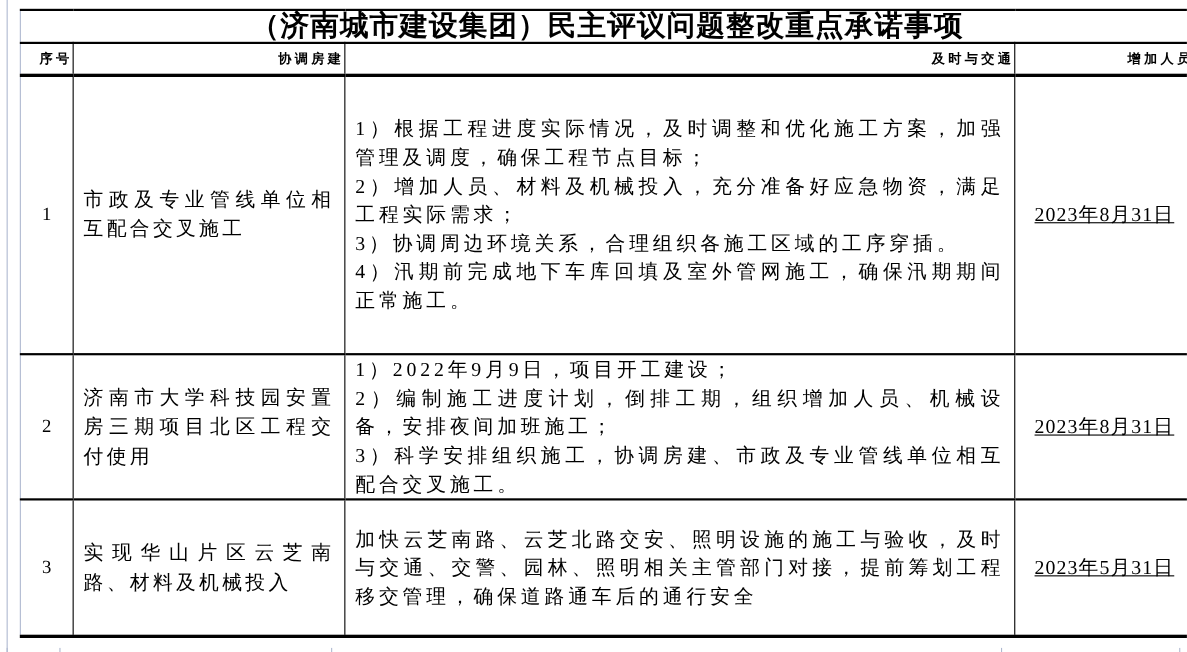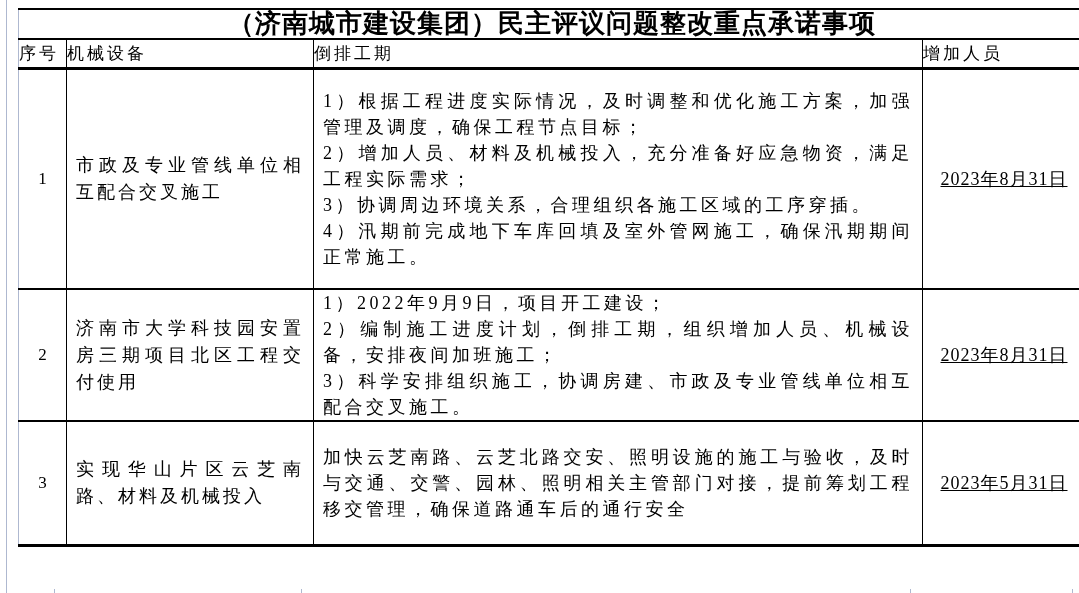--- a/index.html
+++ b/index.html
@@ -38,39 +38,39 @@
   col.c-measures { width: 609px; }
   col.c-deadline { width: 163px; }
 
   tr.title-row th {
     height: 28px; text-align: center; vertical-align: middle;
     font-size: 26px; font-weight: bold; letter-spacing: 1px;
     line-height: 28px; white-space: nowrap; overflow: visible;
     border-bottom: 2px solid #000;
   }
   tr.header-row th {
-    height: 29px; text-align: left; vertical-align: middle;
-    font-size: 17px; font-weight: normal; letter-spacing: 3px;
+    height: 29px; text-align: right; vertical-align: middle;
+    font-size: 12px; font-weight: bold; letter-spacing: 3px;
     border-left: 1px solid #000; border-right: 1px solid #000;
     border-bottom: 3px solid #000;
   }
   tr.header-row th:first-child { border-left: none; }
   tr.header-row th:last-child { border-right: none; }
 
   tbody td {
     border-left: 1px solid #000; border-right: 1px solid #000;
     border-bottom: 2px solid #000;
     vertical-align: middle;
     font-size: 18px;
   }
   tbody td:first-child { border-left: none; }
   tbody td:last-child { border-right: none; text-decoration: underline; }
   tbody tr:last-child td { border-bottom: none; }
 
-  tr.r1 td { height: 221px; }
+  tr.r1 td { height: 254px; }
   tr.r2 td { height: 124px; }
   tr.r3 td { height: 124px; }
 
   td.no { text-align: center; font-size: 17px; }
   td.target {
     padding: 0 9px; line-height: 27px; letter-spacing: 3px;
     text-align: justify;
   }
   td.measures {
     padding: 0 9px; line-height: 26px; letter-spacing: 3.5px;
@@ -91,22 +91,22 @@
         <col class="c-target">
         <col class="c-measures">
         <col class="c-deadline">
     </colgroup>
     <thead>
       <tr class="title-row">
         <th colspan="4">（济南城市建设集团）民主评议问题整改重点承诺事项</th>
       </tr>
       <tr class="header-row">
         <th>序号</th>
-        <th>机械设备</th>
-        <th>倒排工期</th>
+        <th>协调房建</th>
+        <th>及时与交通</th>
         <th>增加人员</th>
       </tr>
     </thead>
     <tbody>
       <tr class="r1">
         <td class="no">1</td>
         <td class="target">市政及专业管线单位相互配合交叉施工</td>
         <td class="measures">1）根据工程进度实际情况，及时调整和优化施工方案，加强管理及调度，确保工程节点目标；
 2）增加人员、材料及机械投入，充分准备好应急物资，满足工程实际需求；
 3）协调周边环境关系，合理组织各施工区域的工序穿插。

